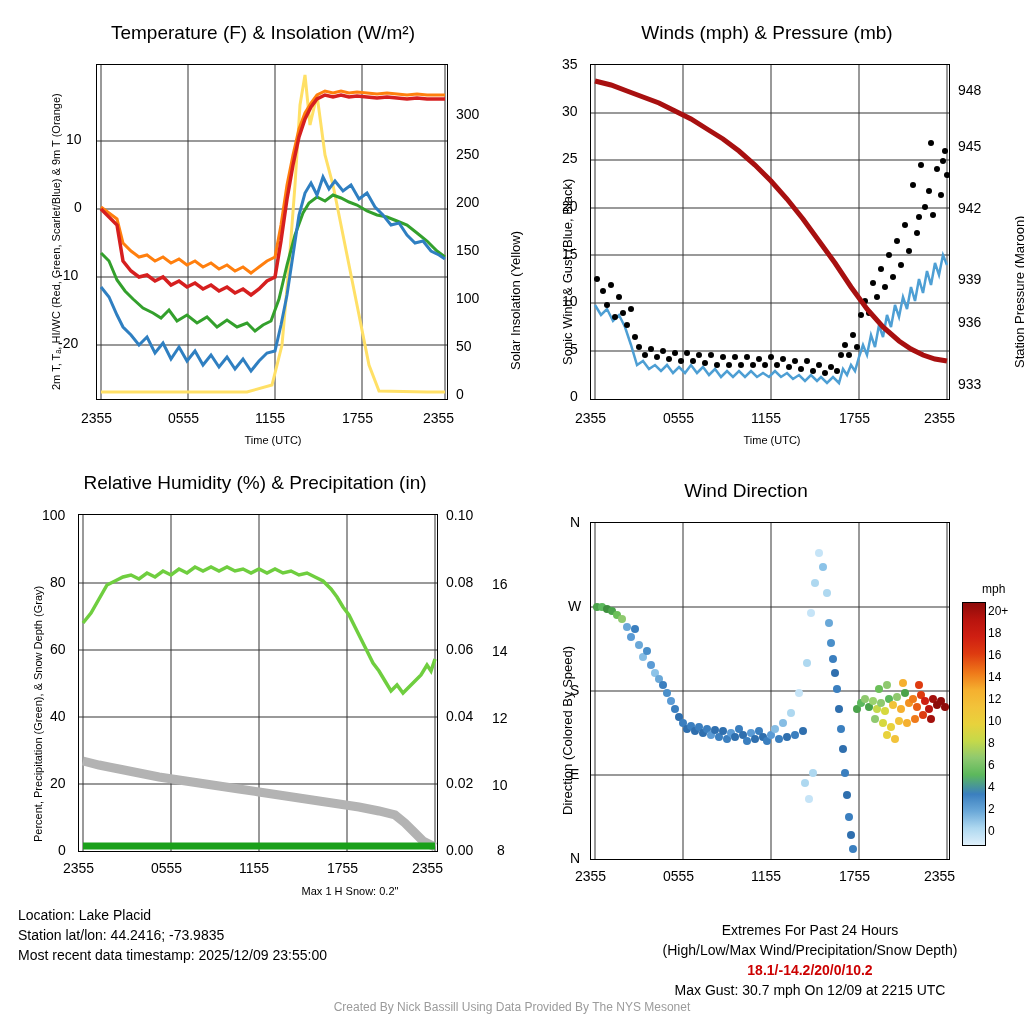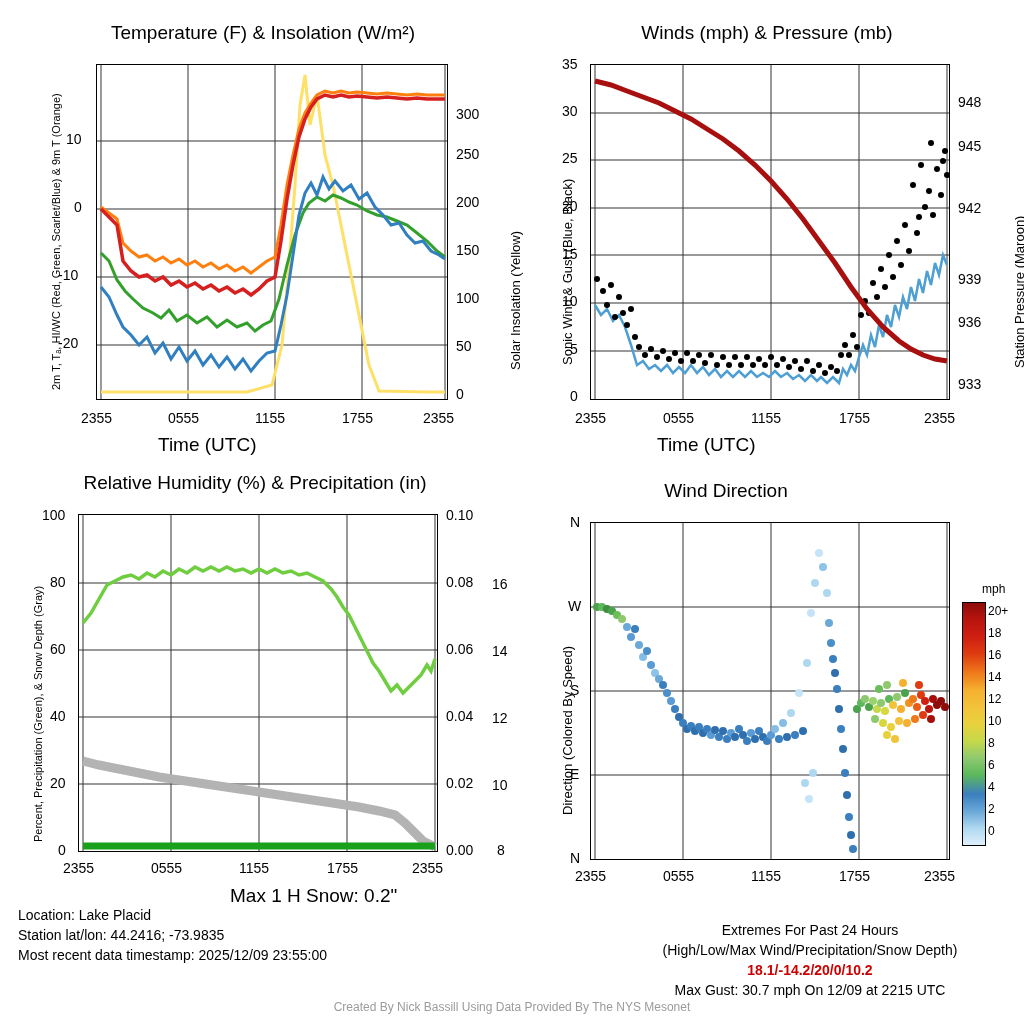--- a/index.html
+++ b/index.html
@@ -1,20 +1,20 @@
 <!DOCTYPE html>
 <html><head>
 <meta charset="utf-8">
 <style>
   html,body{margin:0;padding:0;}
   body{width:1024px;height:1024px;background:#ffffff;font-family:"Liberation Sans",sans-serif;color:#000;overflow:hidden;}
   .page{position:relative;width:1024px;height:1024px;}
   .panel{position:absolute;}
   .ptitle{position:absolute;text-align:center;font-size:19px;}
-  .axis-label{position:absolute;font-size:19px;}
+  .axis-label{position:absolute;font-size:11px;text-align:center;}
   .vlabel{position:absolute;font-size:13px;transform-origin:0 0;white-space:nowrap;}
   .vlabel-s{position:absolute;font-size:11px;transform-origin:0 0;white-space:nowrap;}
   .tick{position:absolute;font-size:14px;}
   .plotbox{position:absolute;border:1px solid #000;box-sizing:border-box;background:#fff;}
   .footer-left{position:absolute;font-size:14px;line-height:20px;}
   .footer-right{position:absolute;font-size:14px;line-height:20px;text-align:center;}
   .credit{position:absolute;font-size:12px;color:#9b9b9b;text-align:center;width:1024px;}
   .red{color:#cc0000;font-weight:bold;}
   svg{display:block;}
   .cbar-label{position:absolute;font-size:12px;}
@@ -191,21 +191,21 @@
     <div class="tick" style="left:50px;top:198px;">20</div>
     <div class="tick" style="left:50px;top:150px;">25</div>
     <div class="tick" style="left:50px;top:103px;">30</div>
     <div class="tick" style="left:50px;top:56px;">35</div>
 
     <div class="tick" style="left:446px;top:376px;">933</div>
     <div class="tick" style="left:446px;top:314px;">936</div>
     <div class="tick" style="left:446px;top:271px;">939</div>
     <div class="tick" style="left:446px;top:200px;">942</div>
     <div class="tick" style="left:446px;top:138px;">945</div>
-    <div class="tick" style="left:446px;top:82px;margin-top:12px;">948</div>
+    <div class="tick" style="left:446px;top:82px;">948</div>
 
     <div class="tick" style="left:63px;top:410px;">2355</div>
     <div class="tick" style="left:151px;top:410px;">0555</div>
     <div class="tick" style="left:239px;top:410px;">1155</div>
     <div class="tick" style="left:327px;top:410px;">1755</div>
     <div class="tick" style="left:412px;top:410px;">2355</div>
     <div class="axis-label" style="left:145px;top:434px;width:230px;">Time (UTC)</div>
   </div>
 
   <div class="panel" style="left:0;top:452px;width:512px;height:460px;">
@@ -258,21 +258,21 @@
 
     <div class="tick" style="left:63px;top:408px;">2355</div>
     <div class="tick" style="left:151px;top:408px;">0555</div>
     <div class="tick" style="left:239px;top:408px;">1155</div>
     <div class="tick" style="left:327px;top:408px;">1755</div>
     <div class="tick" style="left:412px;top:408px;">2355</div>
     <div class="axis-label" style="left:230px;top:433px;width:240px;">Max 1 H Snow: 0.2"</div>
   </div>
 
   <div class="panel" style="left:512px;top:460px;width:512px;height:460px;">
-    <div class="ptitle" style="left:4px;top:20px;width:420px;">Wind Direction</div>
+    <div class="ptitle" style="left:24px;top:20px;width:420px;">Wind Direction</div>
 
     <div class="vlabel" style="left:48px;top:355px;transform:rotate(-90deg);">Direction (Colored By Speed)</div>
 
     <div class="plotbox" style="left:78px;top:62px;width:360px;height:338px;">
       <svg width="358" height="336" viewBox="0 0 358 336">
         <g stroke="#000" stroke-width="1" opacity="0.8">
           <line x1="4" y1="0" x2="4" y2="336"></line>
           <line x1="92" y1="0" x2="92" y2="336"></line>
           <line x1="180" y1="0" x2="180" y2="336"></line>
           <line x1="268" y1="0" x2="268" y2="336"></line>

